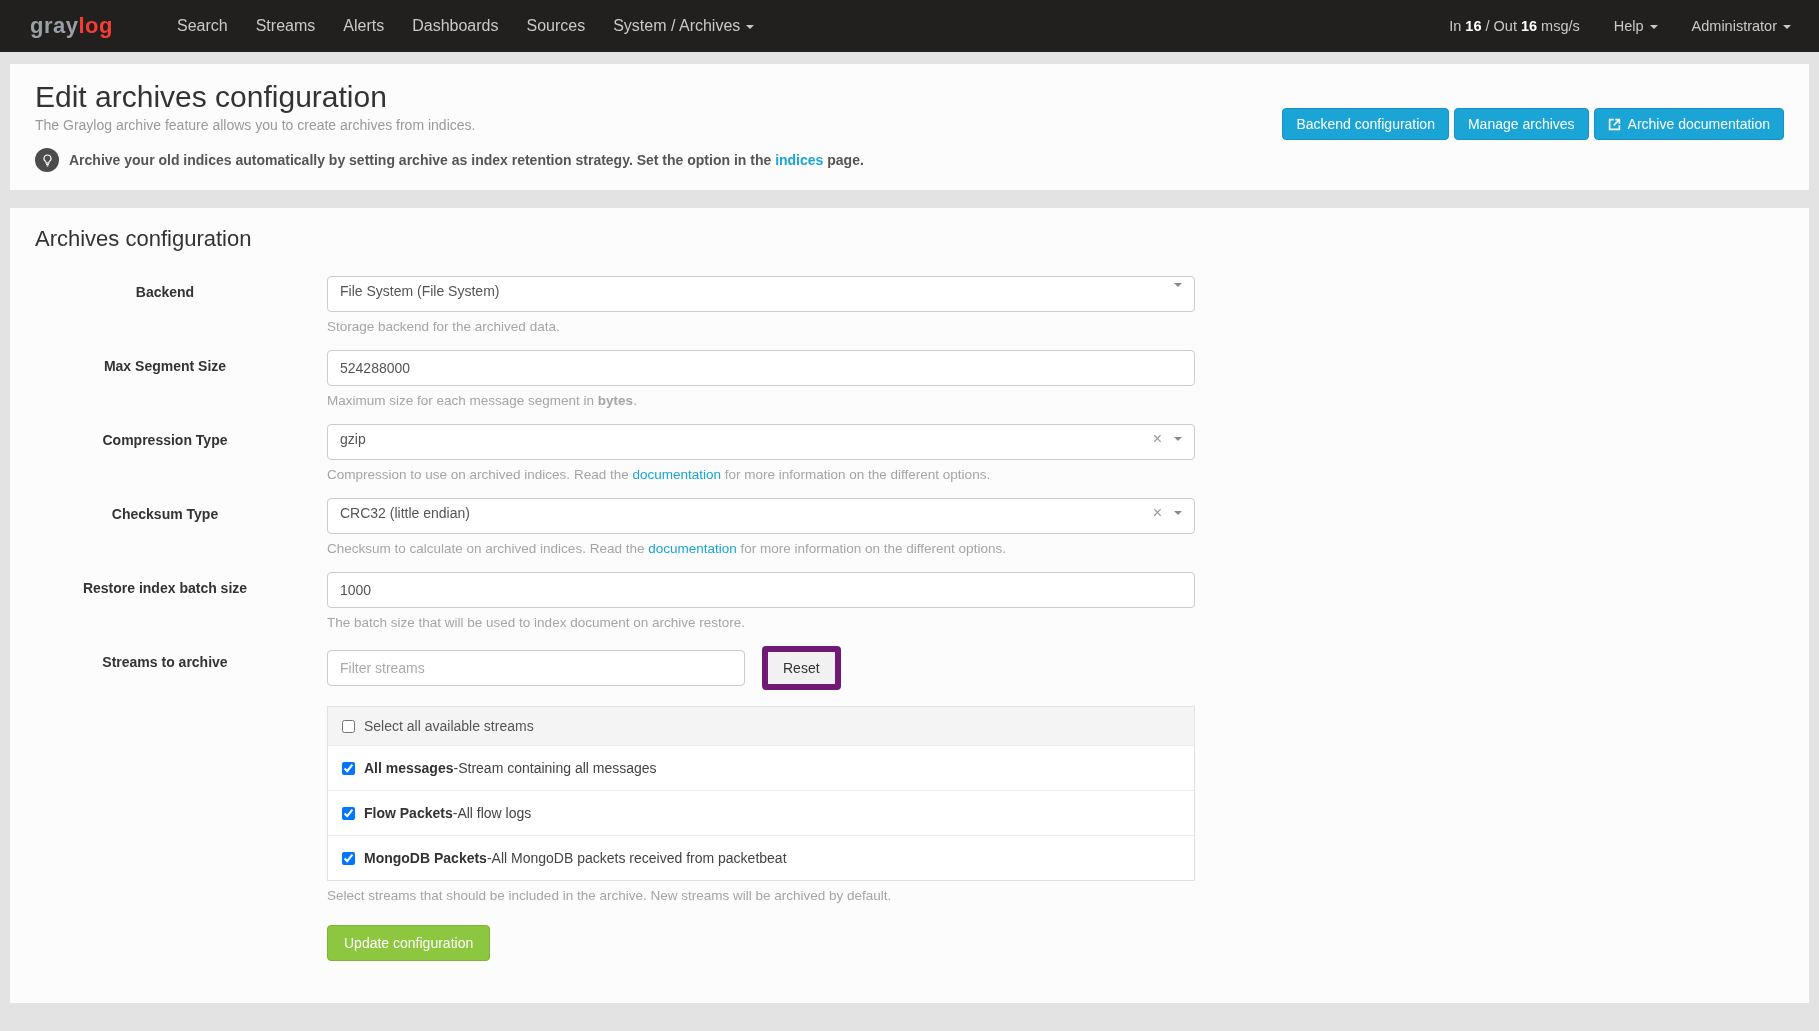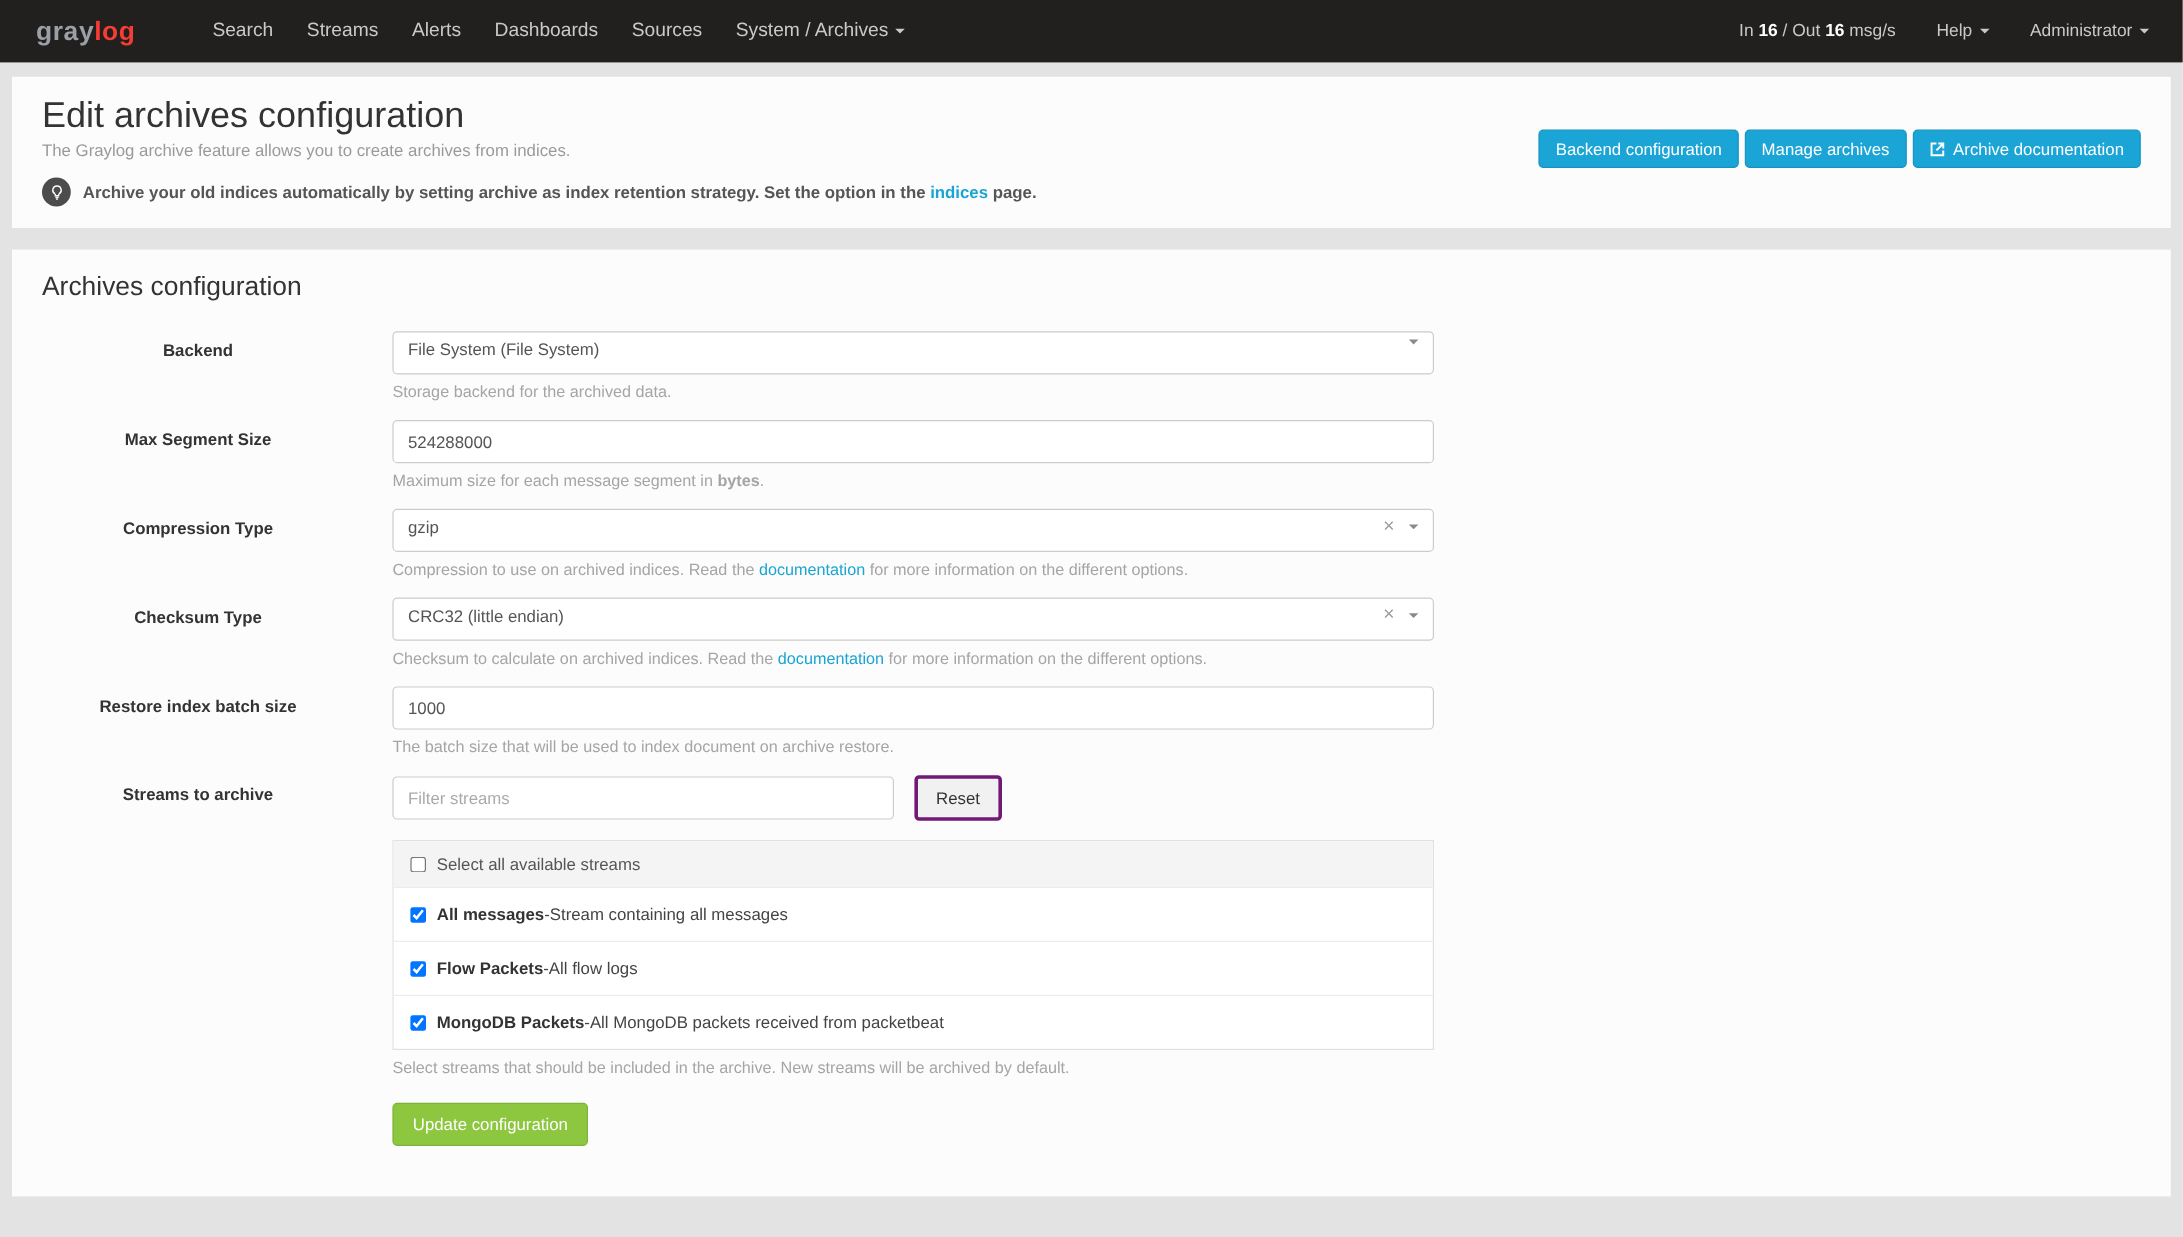--- a/index.html
+++ b/index.html
@@ -75,21 +75,21 @@
   .select-icons { display: flex; align-items: center; gap: 12px; color: #999; }
   .clear-x { font-size: 16px; line-height: 1; color: #999; cursor: pointer; }
   .select-caret { border-top-color: #8a8a8a; margin-left: 0; }
 
   .help-block { margin: 7px 0 0; color: #a5a5a5; font-size: 13.5px; }
   .help-block b { font-weight: bold; }
 
   .filter-row { display: flex; align-items: center; }
   .filter-input { width: 418px; }
   .filter-input::placeholder { color: #aaa; }
-  .btn-reset { margin-left: 17px; background: #f1f1f1; border: 3px solid #701a75; color: #333; padding: 8px 15px; }
+  .btn-reset { margin-left: 17px; background: #f1f1f1; border: 6px solid #701a75; color: #333; padding: 8px 15px; }
 
   .streams-list { margin-top: 16px; width: 100%; border: 1px solid #e1e1e1; background: #fff; }
   .stream-row { display: flex; align-items: center; padding: 14px; font-size: 14px; color: #444; border-top: 1px solid #ececec; }
   .stream-row.header-row { background: #f4f4f4; border-top: none; padding: 11px 14px; color: #555; }
   .stream-row input[type="checkbox"] { margin: 0 9px 0 0; width: 13px; height: 13px; cursor: pointer; }
   .stream-row strong { color: #333; }
   .stream-row label { display: flex; align-items: center; cursor: pointer; }
 
   .btn-green {
     margin-top: 22px; background: var(--green, #8dc63f); border: 1px solid #7db337;

